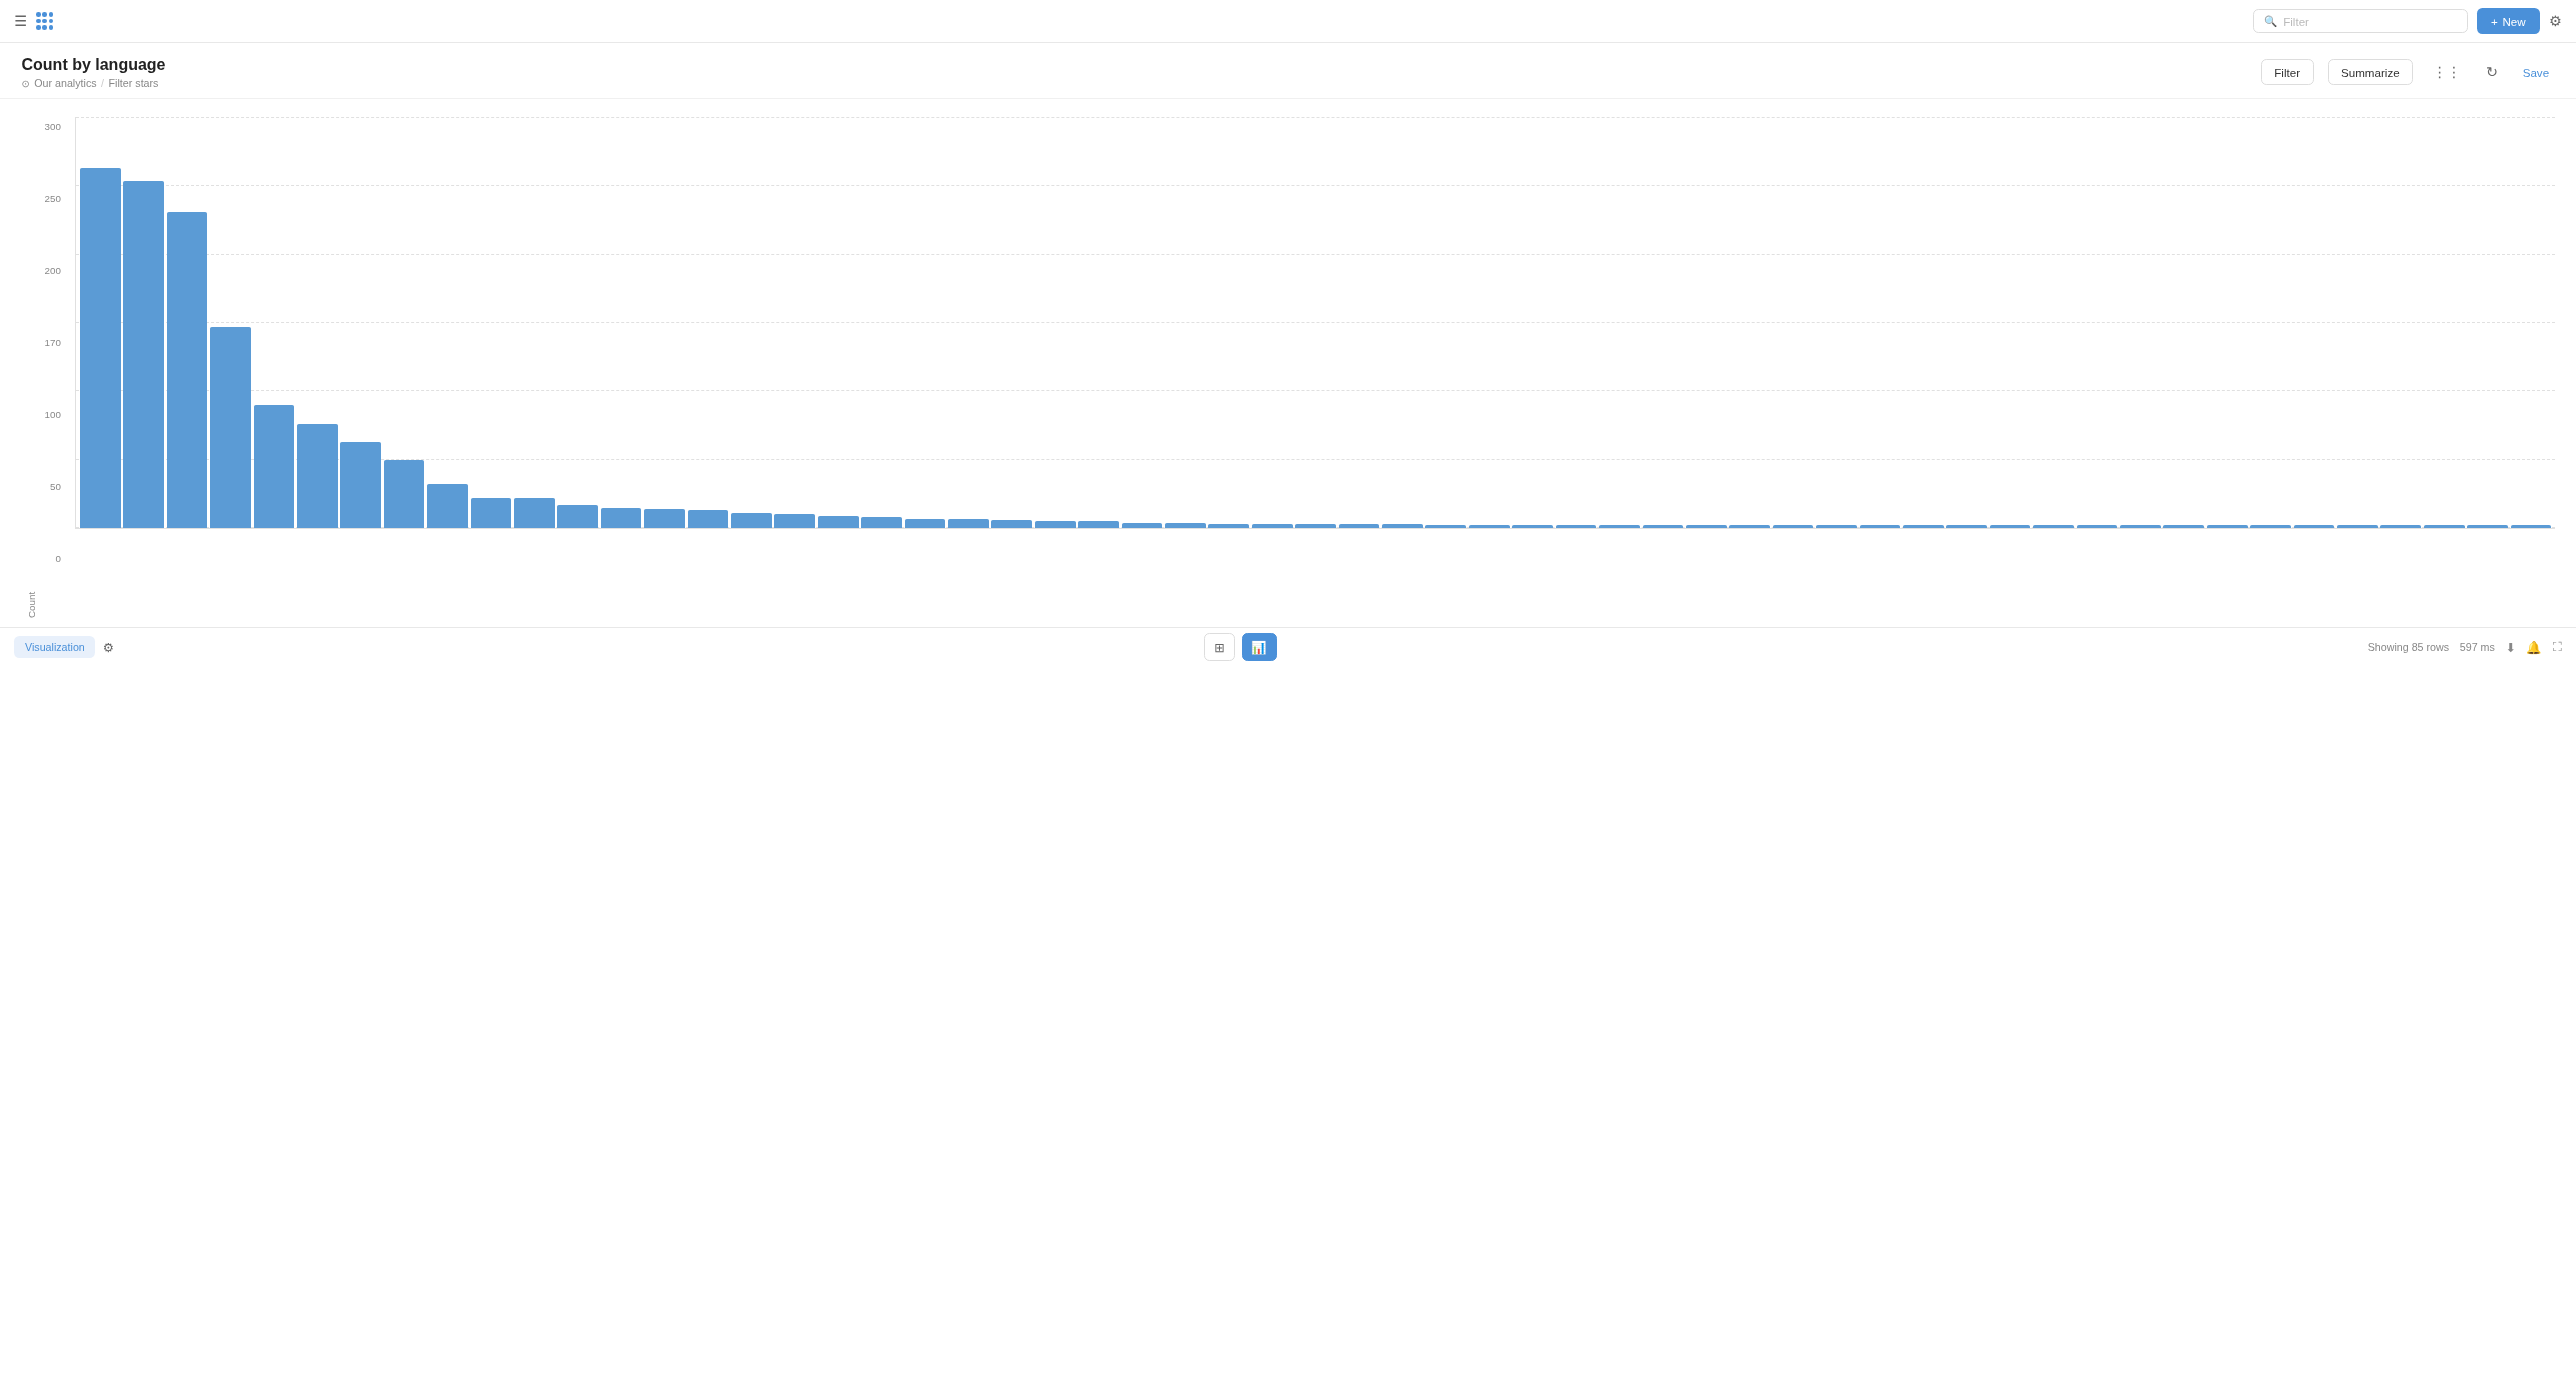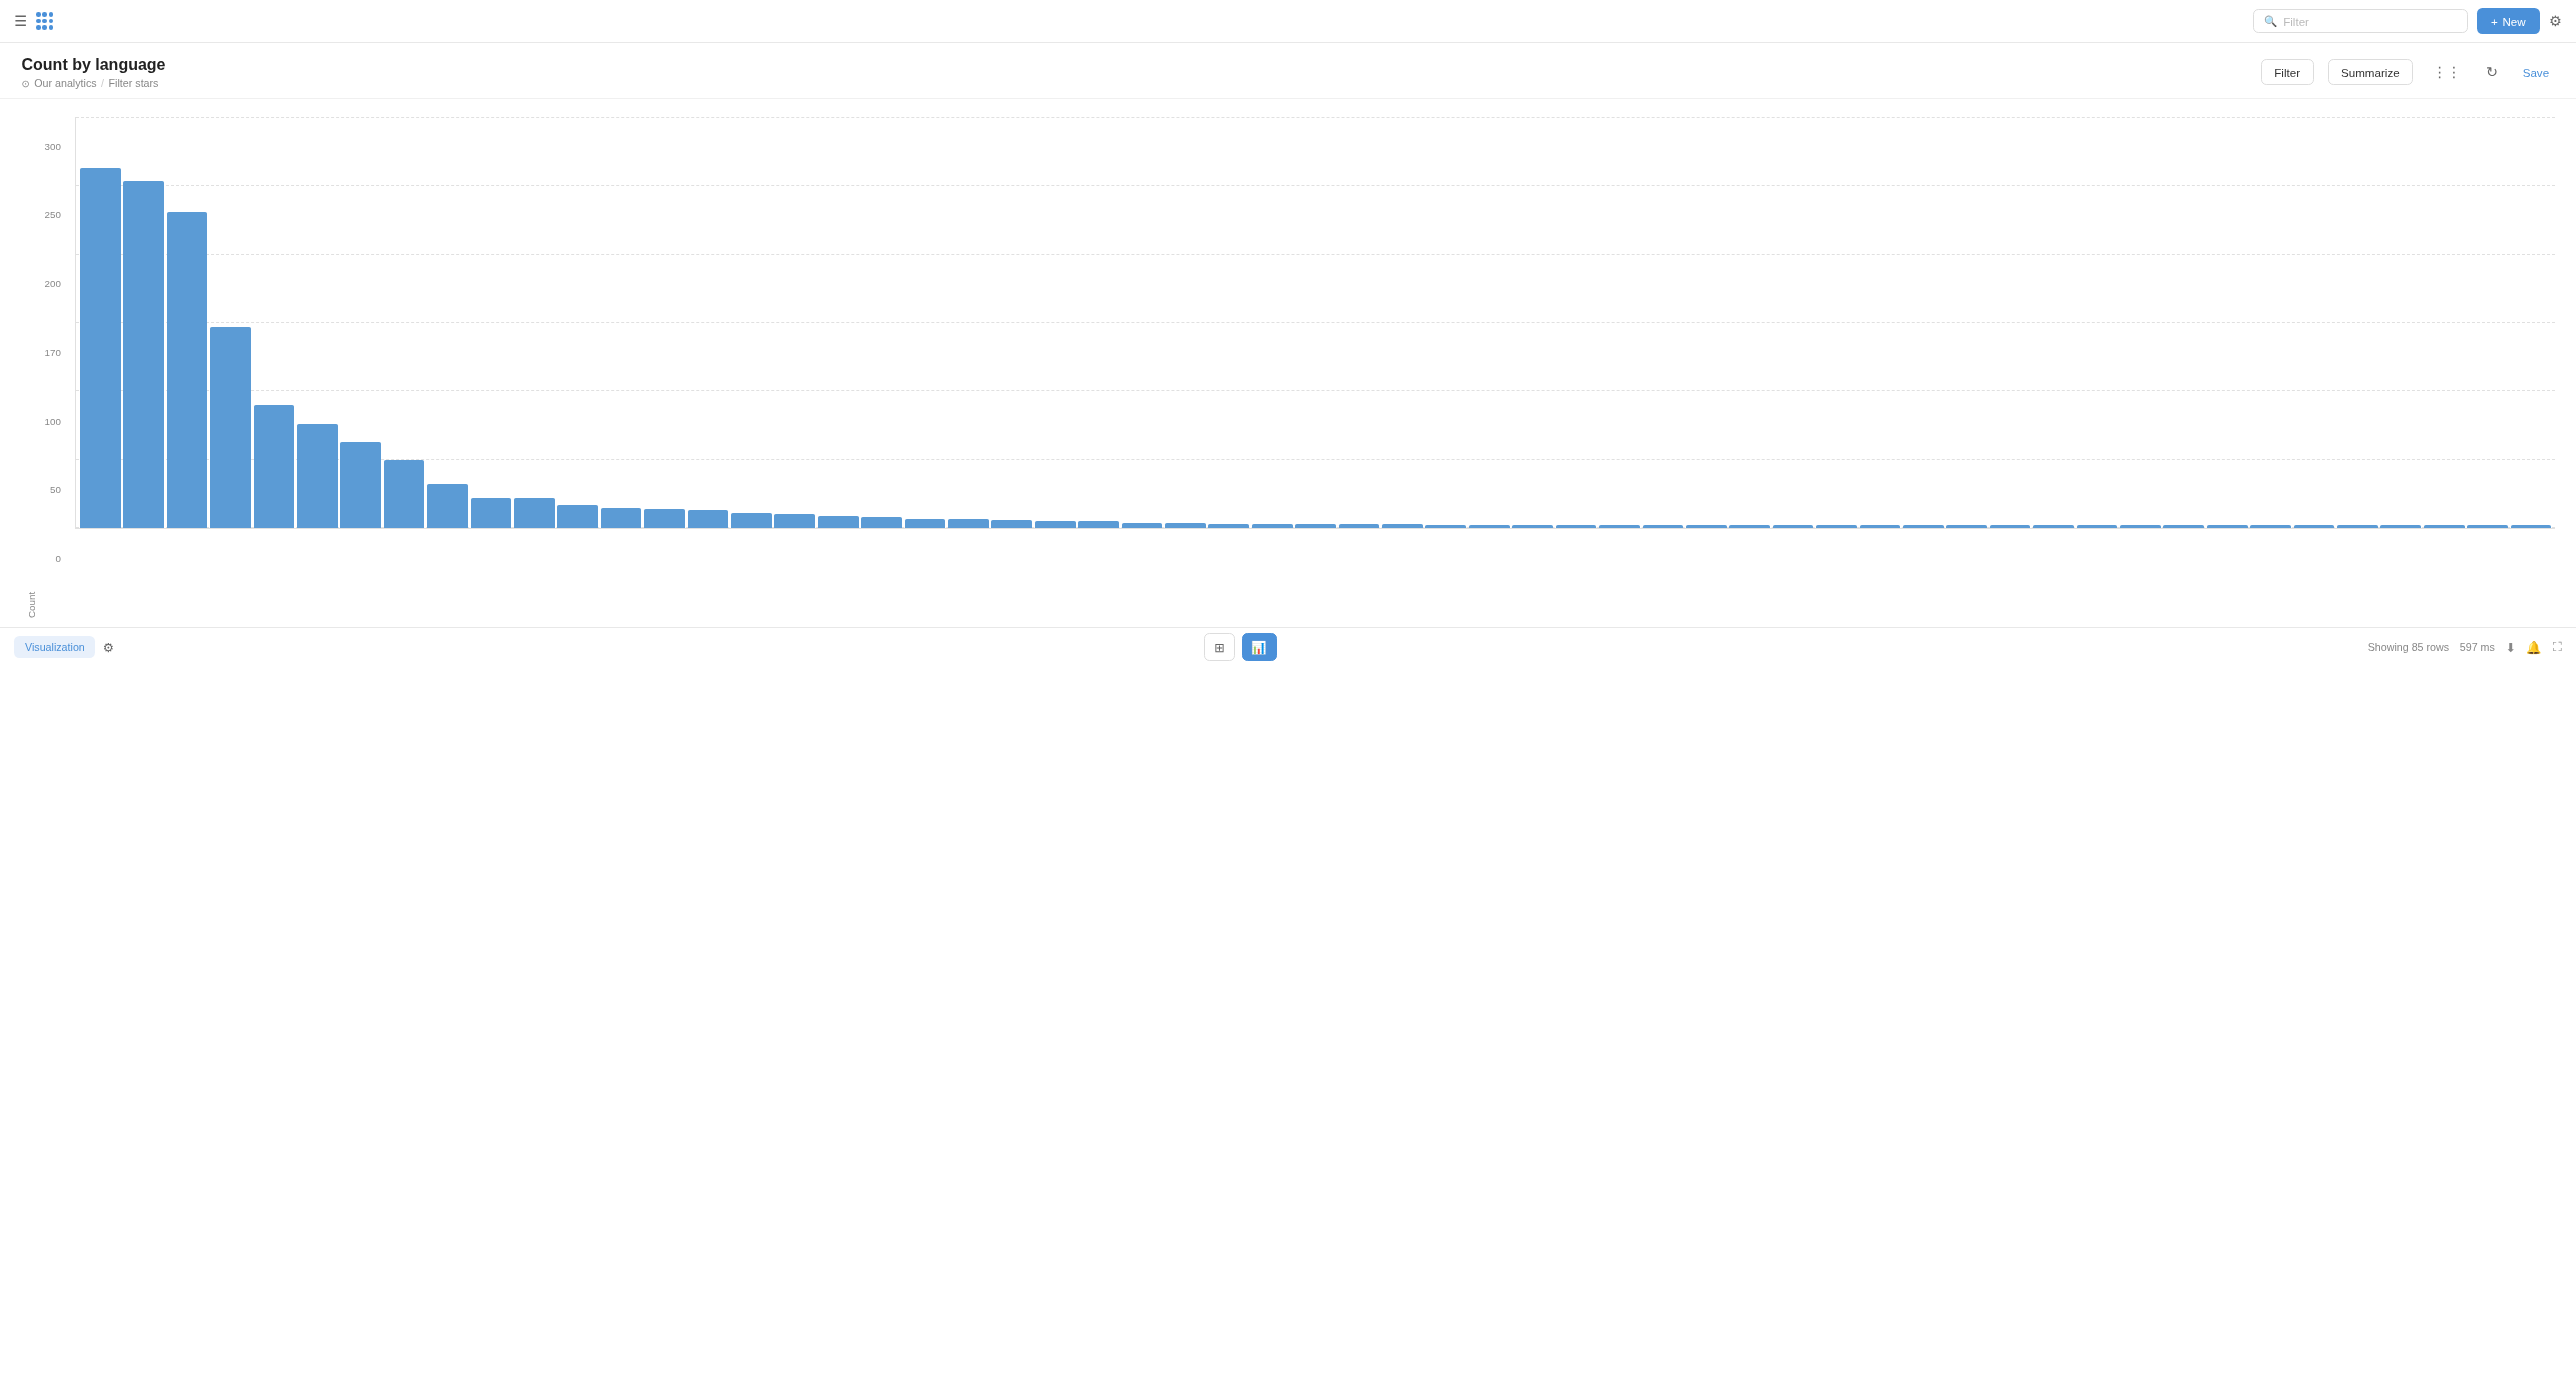--- a/index.html
+++ b/index.html
@@ -86,21 +86,21 @@
     }
     .y-axis {
       display: flex;
       flex-direction: column;
       justify-content: space-between;
       align-items: flex-end;
       padding-right: 7.2px;
       padding-bottom: 54px;
       padding-top: 3.6px;
     }
-    .y-tick { font-size: 9.8px; color: #888; margin-top: 20px; }
+    .y-tick { font-size: 9.8px; color: #888; }
     .chart-inner {
       flex: 1;
       display: flex;
       flex-direction: column;
     }
     .bars-area {
       flex: 1;
       position: relative;
       border-left: 0.9px solid #e0e0e0;
       border-bottom: 0.9px solid #e0e0e0;

